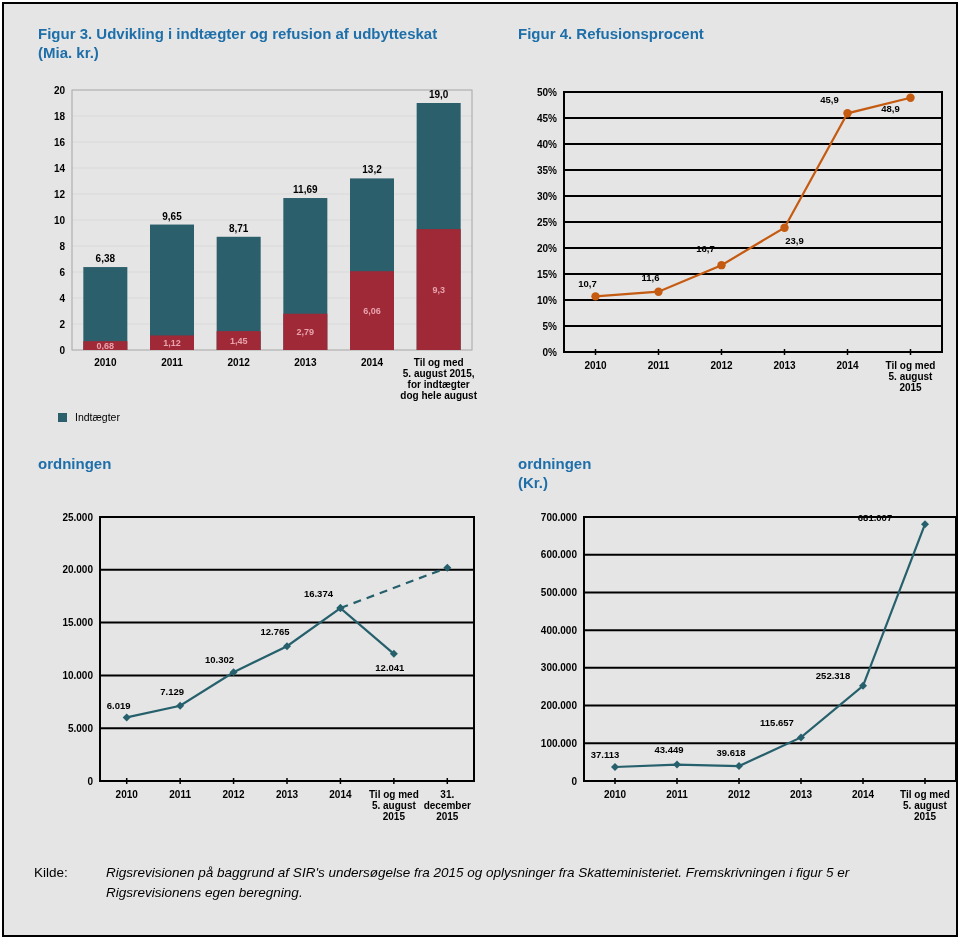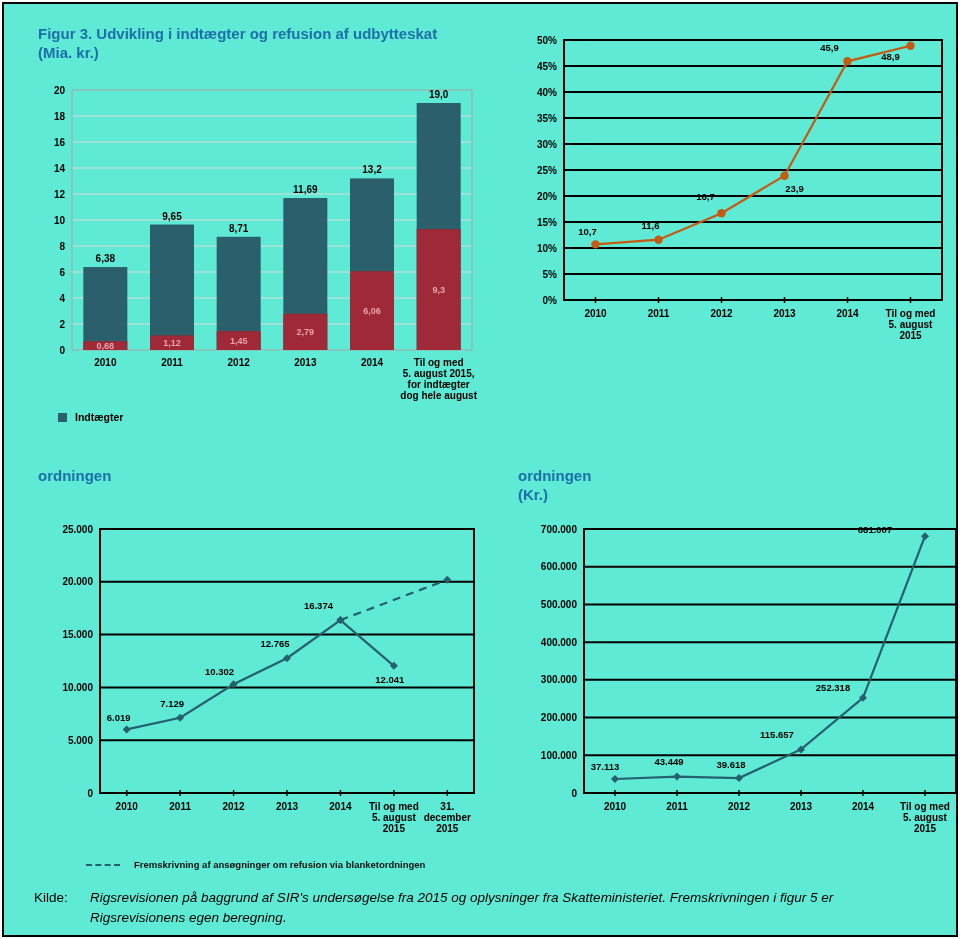--- a/index.html
+++ b/index.html
@@ -1,30 +1,30 @@
 <!DOCTYPE html>
 <html><head>
 <meta charset="utf-8">
 <style>
   html,body{margin:0;padding:0;background:#fff;}
   body{width:960px;height:939px;font-family:"Liberation Sans",sans-serif;-webkit-font-smoothing:antialiased;}
-  .page{box-sizing:border-box;width:956px;height:935px;margin:2px;border:2px solid #000;background:#5eead4;padding:12px 0 0 0;position:relative;}
+  .page{box-sizing:border-box;width:956px;height:935px;margin:2px;border:2px solid #000;background:#e5e5e5;padding:12px 0 0 0;position:relative;}
   .grid{display:grid;grid-template-columns:478px 472px;}
   .panel{box-sizing:border-box;padding:8px 6px 0 34px;}
   .panel.right{padding-left:36px;}
   .fig-title{margin:0;font-size:15px;line-height:1.28;font-weight:bold;}
   .title-block{height:52px;}
   .row2 .title-block{height:66px;}
   .chart{margin-top:8px;}
-  .legend{margin:-8px 0 16px 20px;font-weight:bold;}
+  .legend{margin:-8px 0 4px 20px;}
   .legend-row{display:flex;align-items:center;gap:8px;font-size:10.5px;color:#000;margin-top:5px;}
   .swatch{display:inline-block;width:9px;height:9px;flex:0 0 9px;}
   .legend5{display:flex;align-items:center;gap:14px;margin:2px 0 0 48px;font-size:9.5px;font-weight:bold;color:#111;}
   .dash-sample{display:inline-block;width:34px;height:0;border-top:2px dashed #26606c;}
-  .kilde{display:flex;gap:14px;margin:18px 28px 0 30px;font-size:13.5px;line-height:1.5;color:#000;}
+  .kilde{display:flex;gap:30px;margin:18px 28px 0 30px;font-size:13.5px;line-height:1.5;color:#000;}
   .kilde-label{flex:0 0 42px;}
   .kilde-text{flex:1;font-style:italic;}
   svg text{font-family:"Liberation Sans",sans-serif;}
 </style>
 </head>
 <body>
 
 <div class="page">
   <div class="grid">
 
@@ -91,20 +91,23 @@
           </svg></div>
       <div class="legend">
         <div class="legend-row">
           <span class="swatch" style="background-color: rgb(43, 95, 107);"></span>
           <span>Indtægter</span>
         </div>
       </div>
     </section>
 
     <section class="panel right">
+      <div class="title-block">
+        <h3 class="fig-title" style="color: rgb(30, 111, 169);"><span>Figur 4. Refusionsprocent</span></h3>
+      </div>
       <div class="chart"><svg width="452" height="318" viewBox="0 0 452 318">
             <text x="39" y="271.5" text-anchor="end" font-size="10" font-weight="bold" fill="#000">0%</text>
             <line x1="46" y1="242" x2="424" y2="242" stroke="#000" stroke-width="2"></line>
             <text x="39" y="245.5" text-anchor="end" font-size="10" font-weight="bold" fill="#000">5%</text>
             <line x1="46" y1="216" x2="424" y2="216" stroke="#000" stroke-width="2"></line>
             <text x="39" y="219.5" text-anchor="end" font-size="10" font-weight="bold" fill="#000">10%</text>
             <line x1="46" y1="190" x2="424" y2="190" stroke="#000" stroke-width="2"></line>
             <text x="39" y="193.5" text-anchor="end" font-size="10" font-weight="bold" fill="#000">15%</text>
             <line x1="46" y1="164" x2="424" y2="164" stroke="#000" stroke-width="2"></line>
             <text x="39" y="167.5" text-anchor="end" font-size="10" font-weight="bold" fill="#000">20%</text>
@@ -195,24 +198,20 @@
             <text x="80.71428571428572" y="200.43936" text-anchor="middle" font-size="9.5" font-weight="bold" fill="#000">6.019</text>
             <text x="134.14285714285714" y="185.71776" text-anchor="middle" font-size="9.5" font-weight="bold" fill="#000">7.129</text>
             <text x="181.57142857142858" y="154.21088" text-anchor="middle" font-size="9.5" font-weight="bold" fill="#000">10.302</text>
             <text x="237" y="126.20159999999998" text-anchor="middle" font-size="9.5" font-weight="bold" fill="#000">12.765</text>
             <text x="280.42857142857144" y="88.09056000000001" text-anchor="middle" font-size="9.5" font-weight="bold" fill="#000">16.374</text>
             <text x="351.8571428571429" y="161.84704" text-anchor="middle" font-size="9.5" font-weight="bold" fill="#000">12.041</text>
             <polyline points="302.42857142857144,99.09056000000001 409.2857142857143,58.68799999999999" fill="none" stroke="#26606c" stroke-width="2.2" stroke-dasharray="8,6"></polyline>
             <polygon points="302.42857142857144,95.09056000000001 306.42857142857144,99.09056000000001 302.42857142857144,103.09056000000001 298.42857142857144,99.09056000000001" fill="#26606c"></polygon>
             <polygon points="409.2857142857143,54.68799999999999 413.2857142857143,58.68799999999999 409.2857142857143,62.68799999999999 405.2857142857143,58.68799999999999" fill="#26606c"></polygon>
           </svg></div>
-      <div class="legend5">
-        <span class="dash-sample" style="border-top-color: rgb(38, 96, 108);"></span>
-        <span>Fremskrivning af ansøgninger om refusion via blanketordningen</span>
-      </div>
     </section>
 
     <section class="panel right row2">
       <div class="title-block">
         <h3 class="fig-title" style="color: rgb(30, 111, 169);"><br>
         <span>ordningen</span><br>
         <span>(Kr.)</span></h3>
       </div>
       <div class="chart"><svg width="452" height="332" viewBox="0 0 452 332">
             <text x="59" y="275.5" text-anchor="end" font-size="10" font-weight="bold" fill="#000">0</text>

